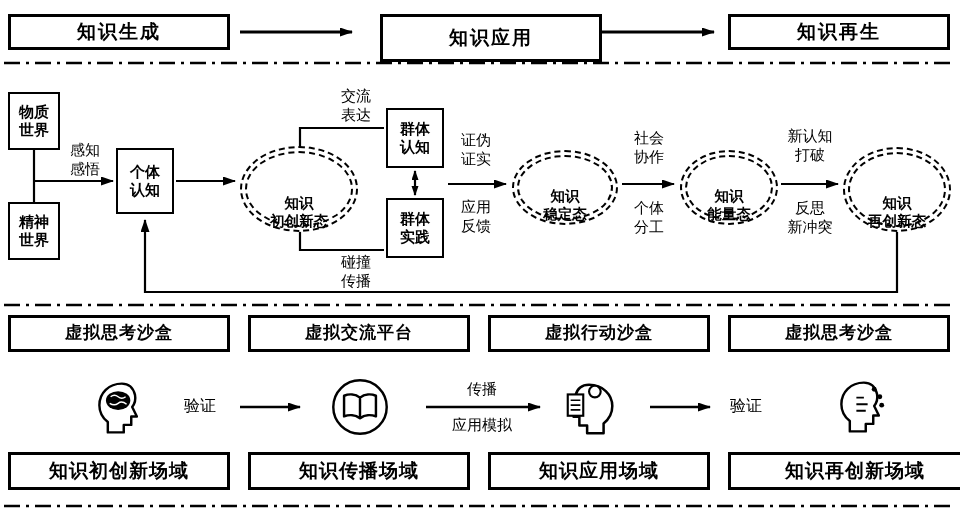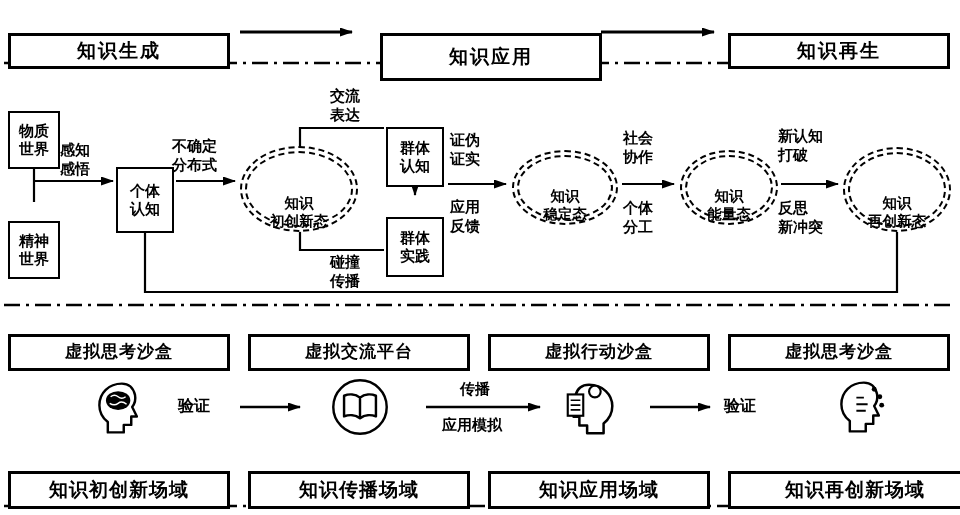--- a/index.html
+++ b/index.html
@@ -11,28 +11,28 @@
   .w2{stroke:#000;stroke-width:2.2;fill:none;}
   .w3{stroke:#000;stroke-width:3;fill:none;}
   .w25{stroke:#000;stroke-width:2.5;fill:none;}
   .sep{stroke:#000;stroke-width:2.5;stroke-dasharray:16 6 3 6;fill:none;}
   .arrow{marker-end:url(#ah);}
   .dbl{marker-end:url(#ahs);marker-start:url(#ahsr);}
   .box{
     position:absolute;border:2.5px solid #000;background:#fff;
     display:flex;align-items:center;justify-content:center;
     font-weight:bold;text-align:center;white-space:pre-line;line-height:1.2;
-    box-sizing:border-box;z-index:2;margin-top:19px;
+    box-sizing:border-box;z-index:2;
   }
   .stage{font-size:19px;border-width:3px;letter-spacing:2px;}
   .small{font-size:15px;}
   .sandbox{font-size:17px;border-width:3px;letter-spacing:1px;}
   .field{font-size:19px;border-width:3px;letter-spacing:1px;}
   .lbl{
-    position:absolute;font-weight:bold;text-align:left;white-space:pre-line;
+    position:absolute;font-weight:normal;text-align:center;white-space:pre-line;
     font-size:15px;line-height:1.28;z-index:2;
   }
   .ellipse{
     position:absolute;border:2px dashed #000;border-radius:50%;
     display:flex;align-items:flex-end;justify-content:center;text-align:center;
     white-space:pre-line;font-weight:bold;font-size:14.5px;line-height:1.25;
     box-sizing:border-box;background:#fff;z-index:2;
   }
   .ellipse::after{
     content:'';position:absolute;inset:3px;border:2px dashed #000;border-radius:50%;
@@ -101,22 +101,20 @@
   </div>
 
   <div class="lbl" style="left:60px;top:140px;width:50px">感知
 感悟</div>
 
   <div class="box small" style="left:116px;top:148px;width:58px;height:66px">
     <span>个体
 认知</span>
   </div>
 
-  <div class="lbl" style="left:172px;top:136px;width:68px">不确定
-分布式</div>
 
   <div class="ellipse" style="left:240px;top:146px;width:118px;height:86px">
     <span>知识
 初创新态</span>
   </div>
 
   <div class="lbl" style="left:330px;top:86px;width:52px">交流
 表达</div>
   <div class="lbl" style="left:330px;top:252px;width:52px">碰撞
 传播</div>

